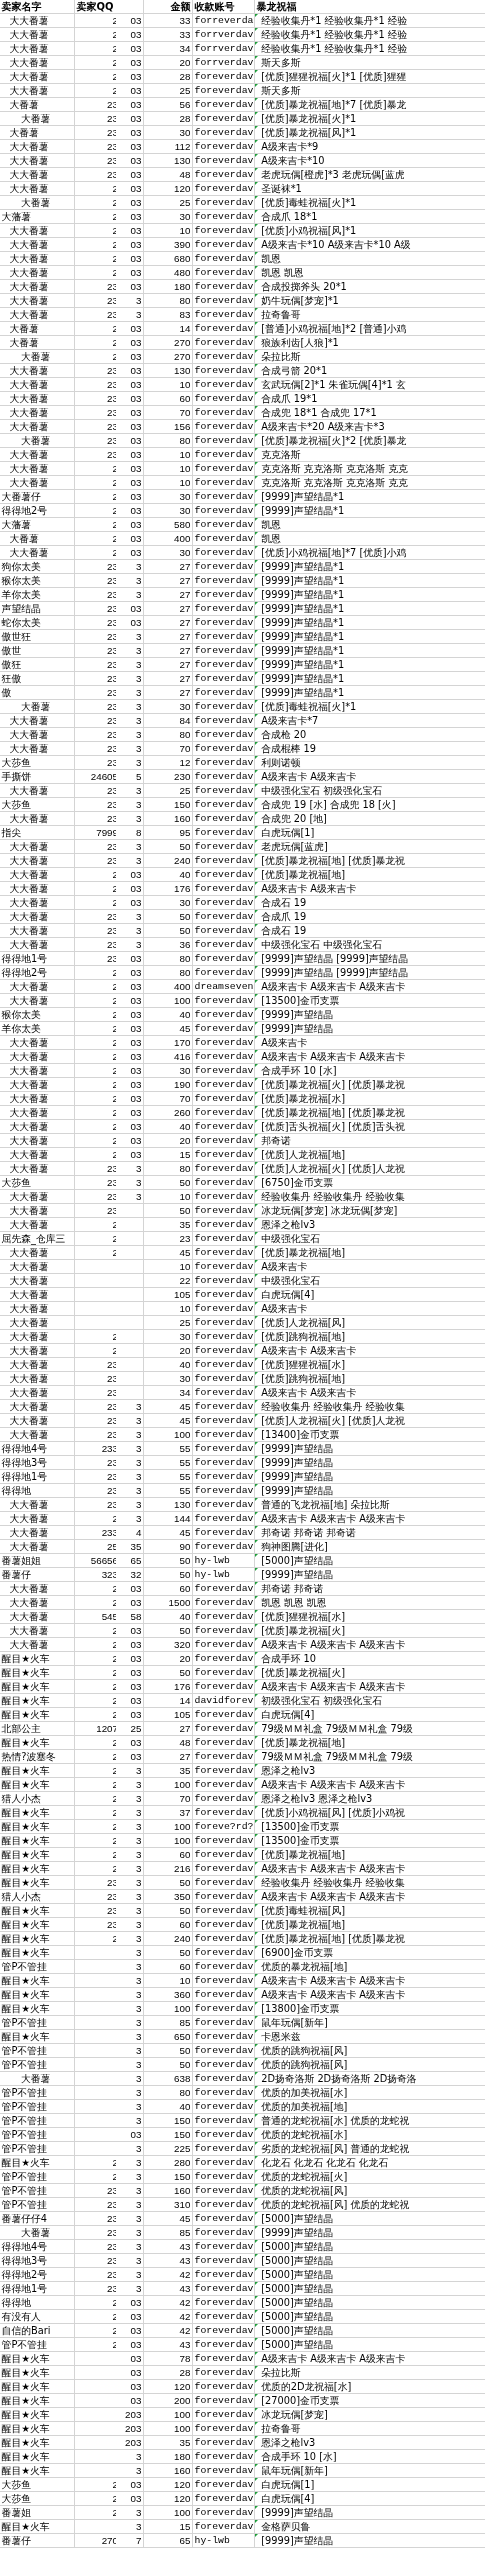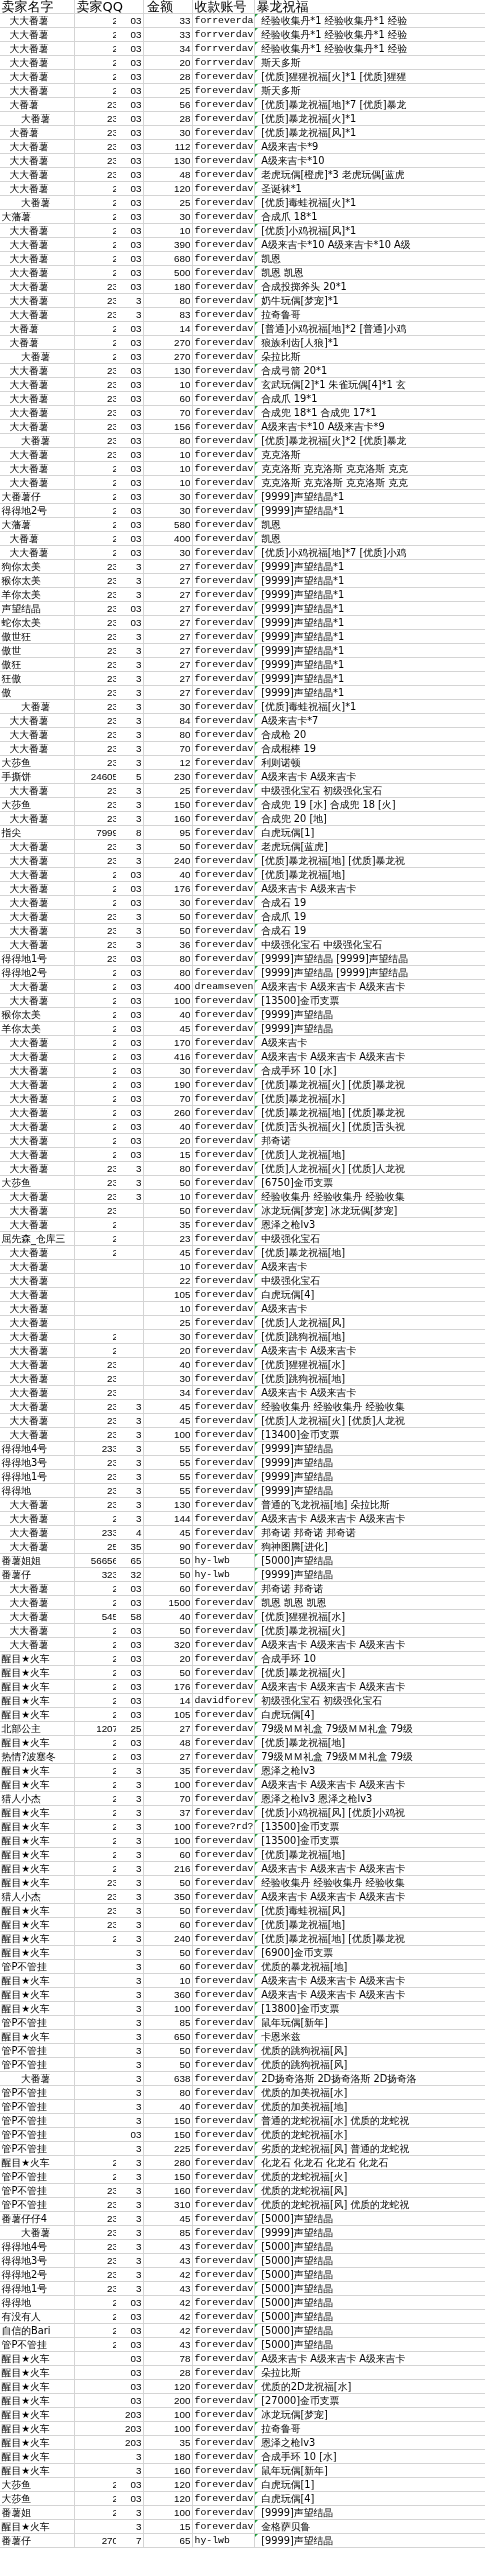--- a/index.html
+++ b/index.html
@@ -9,22 +9,22 @@
   .c { box-sizing:border-box; border-right:0.8px solid #d4d4d4; overflow:hidden; height:13.4px; position:relative; }
   .c-name { width:75px; padding-left:1.6px; font-family:"DejaVu Sans","Liberation Sans",sans-serif; font-size:9.8px; }
   .c-qq { width:69px; font-family:"Liberation Sans","DejaVu Sans",sans-serif; font-size:9.8px; position:relative; }
   .c-qq .ql { position:absolute; right:25px; top:0; max-width:44px; overflow:hidden; text-align:right; }
   .c-qq .qr { position:absolute; right:1.6px; top:0; }
   .c-qq .mask { position:absolute; left:41px; top:0; width:17.3px; height:13.4px; background:#fff; }
   .c-amt { width:49px; text-align:right; padding-right:1.6px; font-family:"Liberation Sans","DejaVu Sans",sans-serif; font-size:9.8px; }
   .c-acc { width:62px; padding-left:1.6px; font-family:"Liberation Mono","DejaVu Sans Mono",monospace; font-size:9.8px; }
   .c-item { flex:1; border-right:none; padding-left:6.3px; font-family:"DejaVu Sans","Liberation Sans",sans-serif; font-size:9.8px; }
   .c-item .tri { position:absolute; left:0; top:0; width:0; height:0; border-top:3.9px solid #1e9e3a; border-right:3.9px solid transparent; }
-  .header .c { font-family:"DejaVu Sans","Liberation Sans",sans-serif; font-size:13px; }
-  .header .c-amt { text-align:left; padding-left:3.1px; }
+  .header .c { font-family:"DejaVu Sans","Liberation Sans",sans-serif; font-size:10px;font-weight:bold; }
+  .header .c-amt { text-align:right; padding-left:3.1px; }
   .header .c-item { padding-left:1.6px; }
   .ind1 { padding-left:9.4px; }
   .ind2 { padding-left:21px; }
 </style>
 </head>
 <body>
 
 <div class="sheet">
   <div class="row header">
     <div class="c c-name">卖家名字</div>
@@ -286,21 +286,21 @@
       <span>凯恩</span>
     </div>
   </div>
       <div class="row">
     <div class="c c-name ind1">大大番薯</div>
     <div class="c c-qq">
       <span class="ql">2</span>
       <span class="mask"></span>
       <span class="qr">03</span>
     </div>
-    <div class="c c-amt">500</div>
+    <div class="c c-amt">480</div>
     <div class="c c-acc">foreverdavi</div>
     <div class="c c-item">
       <span class="tri"></span>
       <span>凯恩 凯恩</span>
     </div>
   </div>
       <div class="row">
     <div class="c c-name ind1">大大番薯</div>
     <div class="c c-qq">
       <span class="ql">23</span>
@@ -444,21 +444,21 @@
     <div class="c c-name ind1">大大番薯</div>
     <div class="c c-qq">
       <span class="ql">23</span>
       <span class="mask"></span>
       <span class="qr">03</span>
     </div>
     <div class="c c-amt">156</div>
     <div class="c c-acc">foreverdavi</div>
     <div class="c c-item">
       <span class="tri"></span>
-      <span>A级来吉卡*10 A级来吉卡*9</span>
+      <span>A级来吉卡*20 A级来吉卡*3</span>
     </div>
   </div>
       <div class="row">
     <div class="c c-name ind2">大番薯</div>
     <div class="c c-qq">
       <span class="ql">23</span>
       <span class="mask"></span>
       <span class="qr">03</span>
     </div>
     <div class="c c-amt">80</div>

